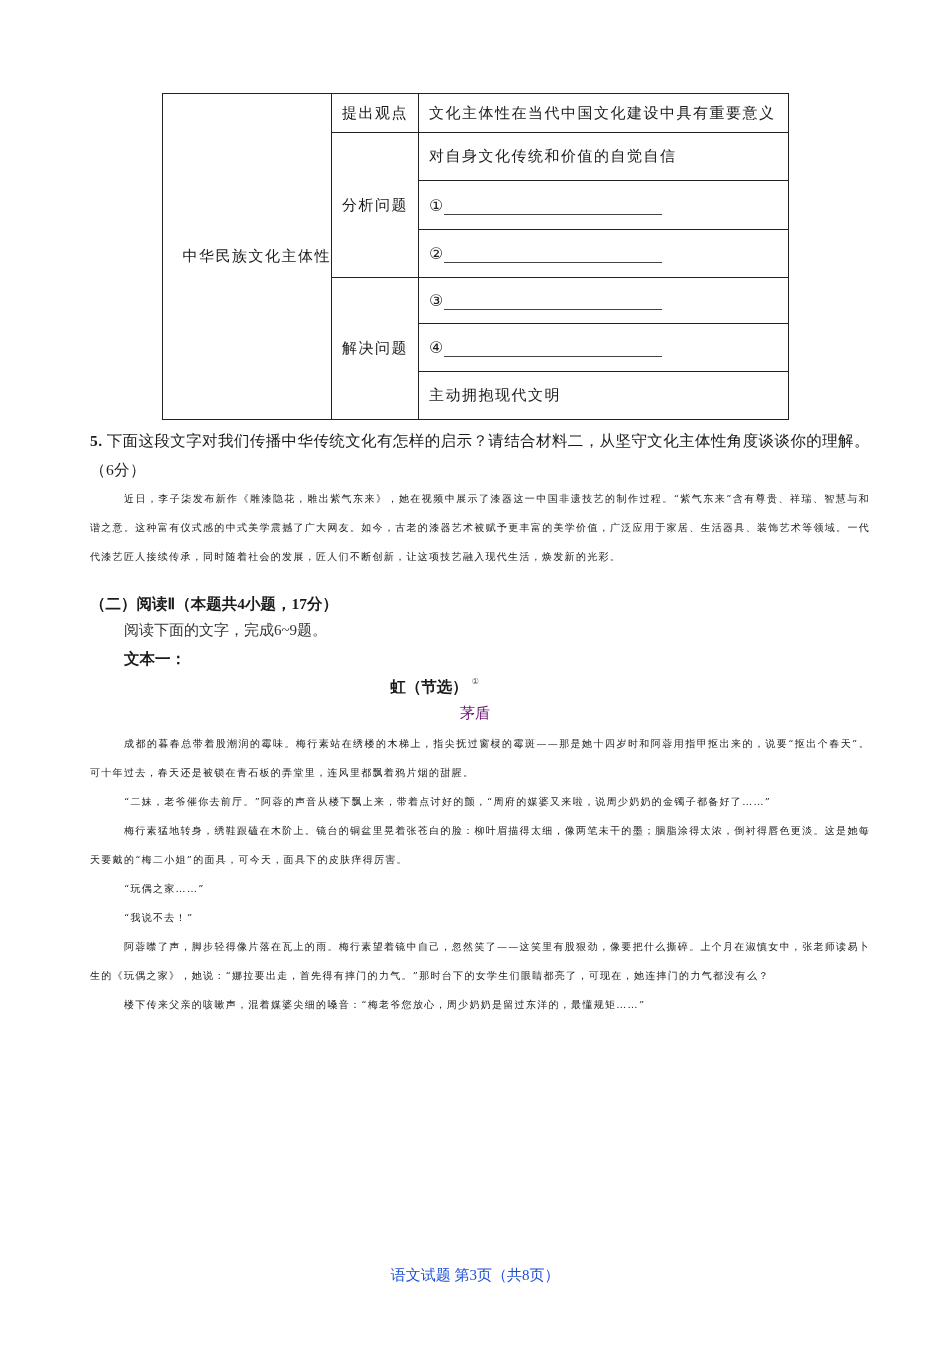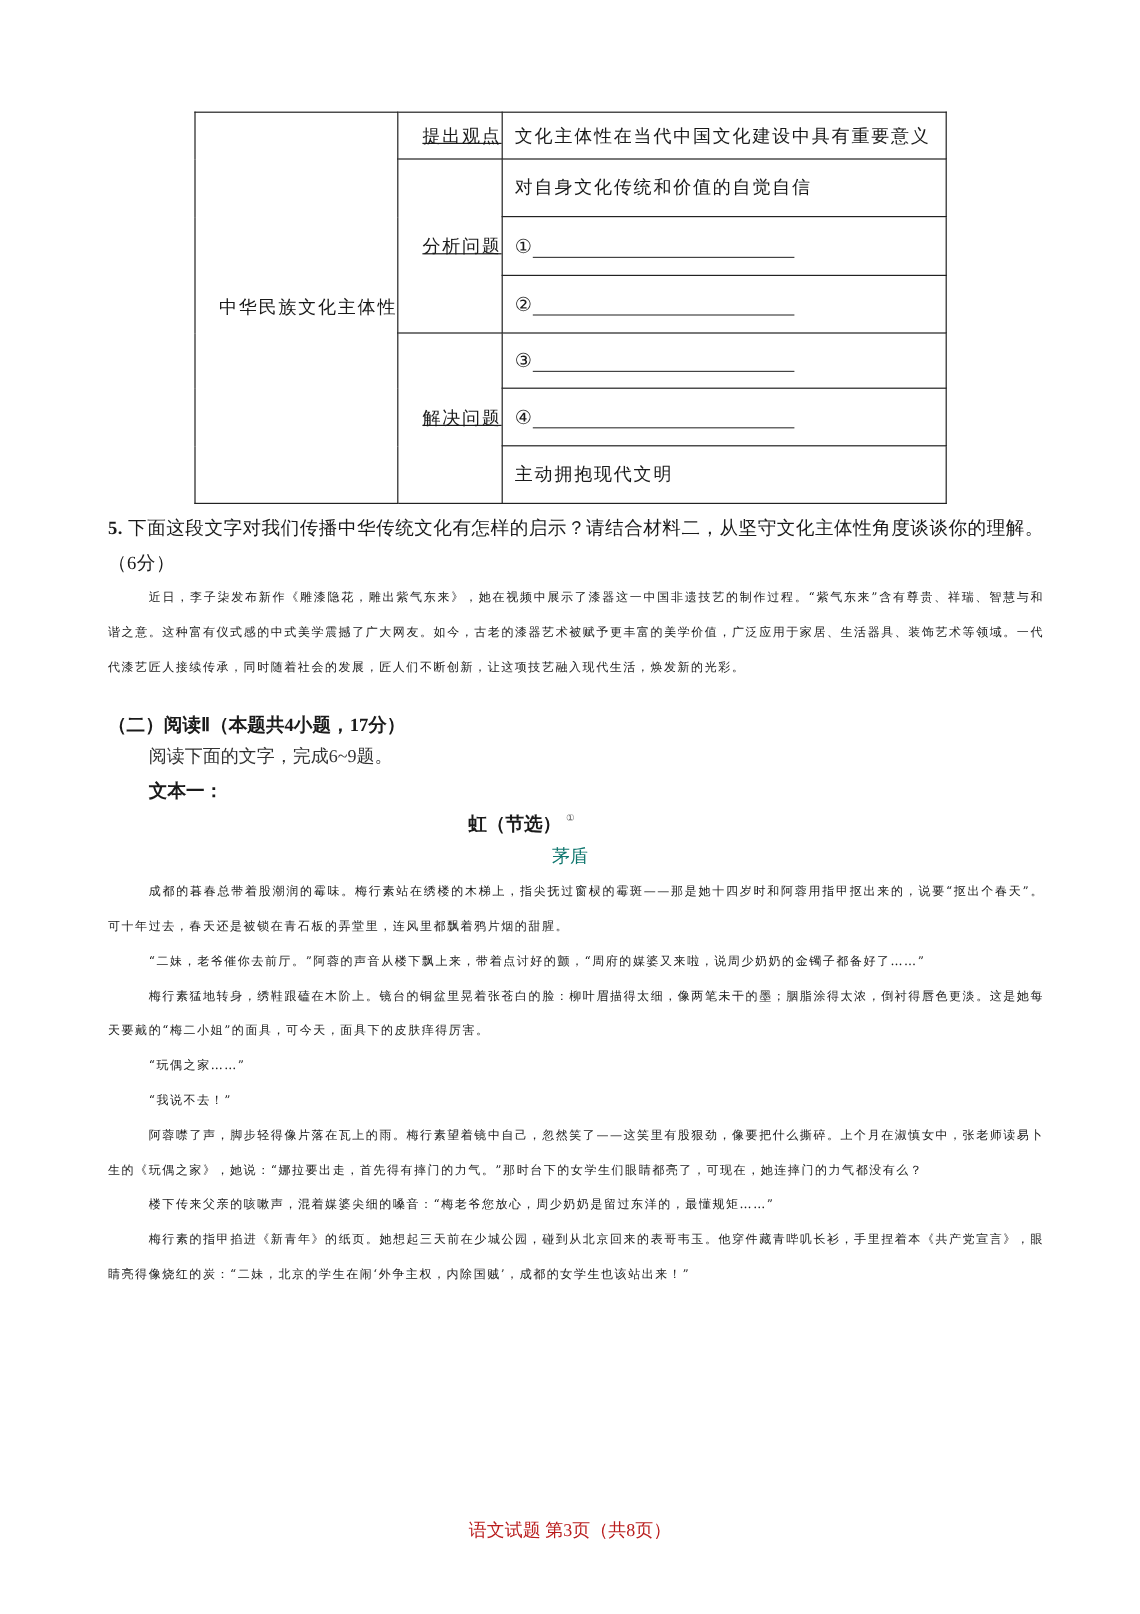--- a/index.html
+++ b/index.html
@@ -10,41 +10,41 @@
   .page { position: absolute; left: 0; top: 0; width: 950px; height: 1345px; }
 
   
   table.frame {
     position: absolute; left: 162px; top: 93px; width: 627px; height: 326px;
     border-collapse: collapse; table-layout: fixed;
     font-size: 15px; letter-spacing: 1.5px;
   }
   table.frame td { border: 1.5px solid #222; padding: 0; vertical-align: middle; }
   .c-main { width: 169px; text-align: right; margin-left: 32px; }
-  .c-sub  { width: 87px; text-align: right; text-decoration: underline; }
+  .c-sub  { width: 87px; text-align: center; }
   .c-cell { padding-left: 10px !important; }
   .blank { display: inline-flex; align-items: flex-end; }
   .blank .line { display: inline-block; width: 218px; border-bottom: 1px solid #444; height: 16px; margin-left: 1px; }
   .circ { font-family: "DejaVu Sans", sans-serif; font-size: 16px; letter-spacing: 0; }
 
   
   .line-block { position: absolute; left: 90px; width: 780px; font-size: 10px; line-height: 29px; letter-spacing: 1.3px; }
   .indent { text-indent: 34px; }
   .q5 { top: 426px; font-family: "Liberation Serif", serif; font-size: 15.5px; letter-spacing: 0.4px; }
   .q5 b { font-weight: bold; }
   .para { text-align: justify; text-align-last: left; }
   .section-head { position: absolute; left: 90px; top: 594px; font-size: 15.5px; font-weight: bold; font-family: "Liberation Serif", serif; }
   .instr { position: absolute; left: 124px; top: 621px; font-size: 15px; font-family: "Liberation Serif", serif; color: #333; }
   .text-label { position: absolute; left: 124px; top: 649px; font-size: 15.5px; font-weight: bold; font-family: "Liberation Serif", serif; text-align: right; }
   .title { position: absolute; left: 0; width: 869px; top: 677px; text-align: center; font-size: 15.5px; font-weight: bold; font-family: "DejaVu Sans", sans-serif; }
   .title sup { font-size: 8px; font-weight: normal; margin-left: 4px; vertical-align: 8px; color: #555; }
-  .author { position: absolute; left: 0; width: 950px; top: 704px; text-align: center; font-size: 15px; color: #0f766e; }
+  .author { position: absolute; left: 0; width: 950px; top: 704px; text-align: center; font-size: 15px; color: #701a75; }
   .story { top: 729px; }
   .story p { margin: 0; }
-  .footer { position: absolute; left: 0; width: 950px; top: 1266px; text-align: center; font-size: 15px; font-family: "Liberation Serif", serif; color: #b91c1c; }
+  .footer { position: absolute; left: 0; width: 950px; top: 1266px; text-align: center; font-size: 15px; font-family: "Liberation Serif", serif; color: #1d4ed8; }
 </style>
 </head>
 <body>
 
 <div class="page">
 
   <table class="frame">
     <colgroup>
       <col style="width:169px">
         <col style="width:87px">
@@ -111,17 +111,16 @@
   <div class="author">茅盾</div>
 
   <div class="line-block story para">
     <p class="indent">成都的暮春总带着股潮润的霉味。梅行素站在绣楼的木梯上，指尖抚过窗棂的霉斑——那是她十四岁时和阿蓉用指甲抠出来的，说要“抠出个春天”。可十年过去，春天还是被锁在青石板的弄堂里，连风里都飘着鸦片烟的甜腥。</p>
     <p class="indent">“二妹，老爷催你去前厅。”阿蓉的声音从楼下飘上来，带着点讨好的颤，“周府的媒婆又来啦，说周少奶奶的金镯子都备好了……”</p>
     <p class="indent">梅行素猛地转身，绣鞋跟磕在木阶上。镜台的铜盆里晃着张苍白的脸：柳叶眉描得太细，像两笔未干的墨；胭脂涂得太浓，倒衬得唇色更淡。这是她每天要戴的“梅二小姐”的面具，可今天，面具下的皮肤痒得厉害。</p>
     <p class="indent">“玩偶之家……”</p>
     <p class="indent">“我说不去！”</p>
     <p class="indent">阿蓉噤了声，脚步轻得像片落在瓦上的雨。梅行素望着镜中自己，忽然笑了——这笑里有股狠劲，像要把什么撕碎。上个月在淑慎女中，张老师读易卜生的《玩偶之家》，她说：“娜拉要出走，首先得有摔门的力气。”那时台下的女学生们眼睛都亮了，可现在，她连摔门的力气都没有么？</p>
     <p class="indent">楼下传来父亲的咳嗽声，混着媒婆尖细的嗓音：“梅老爷您放心，周少奶奶是留过东洋的，最懂规矩……”</p>
-    <p class="indent">梅行素的指甲掐进《新青年》的纸页。她想起三天前在少城公园，碰到从北京回来的表哥韦玉。他穿件藏青哔叽长衫，手里捏着本《共产党宣言》，眼睛亮得像烧红的炭：“二妹，北京的学生在闹‘外争主权，内除国贼’，成都的女学生也该站出来！”</p>
   </div>
 
   <div class="footer">语文试题 第3页（共8页）</div>
 </div>
 
 </body></html>

